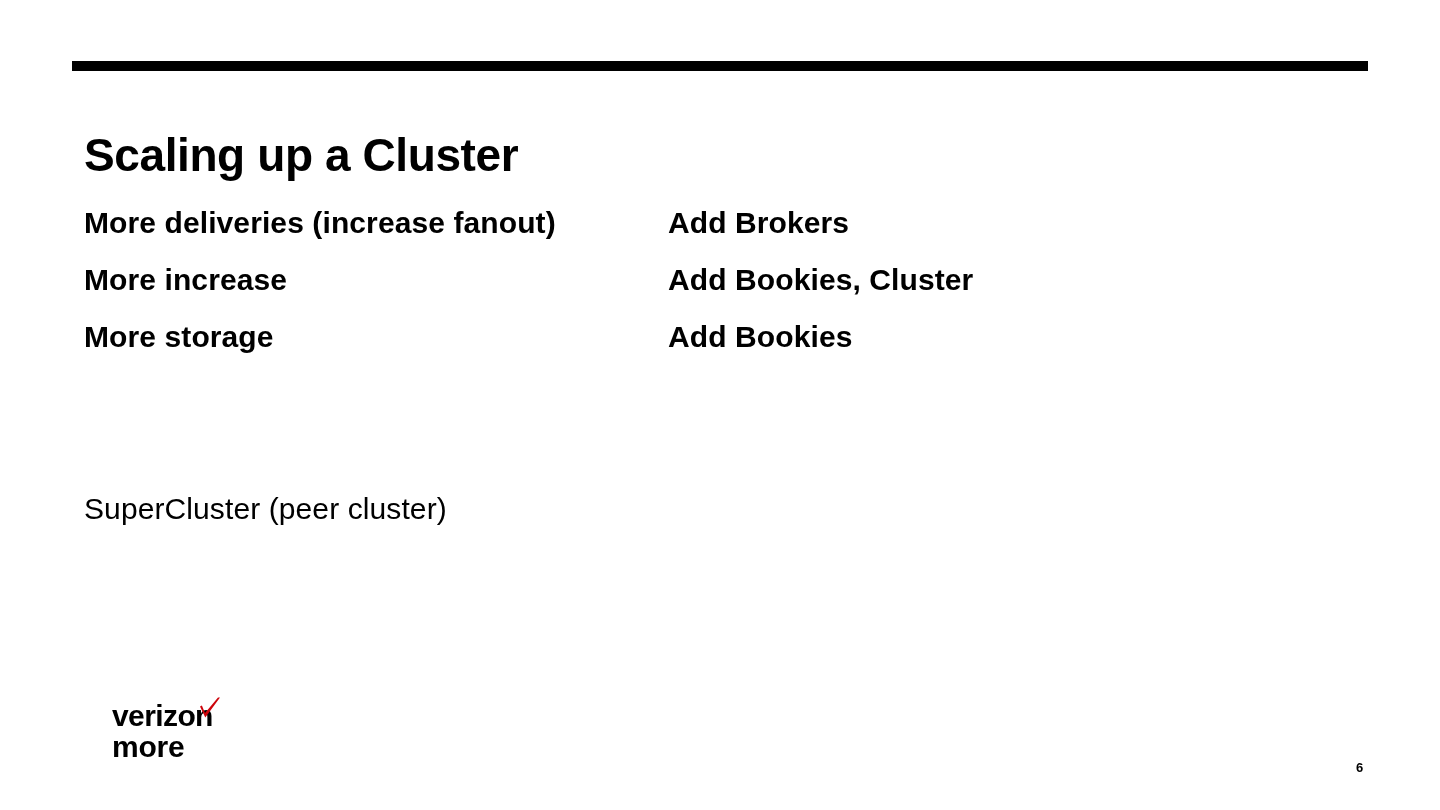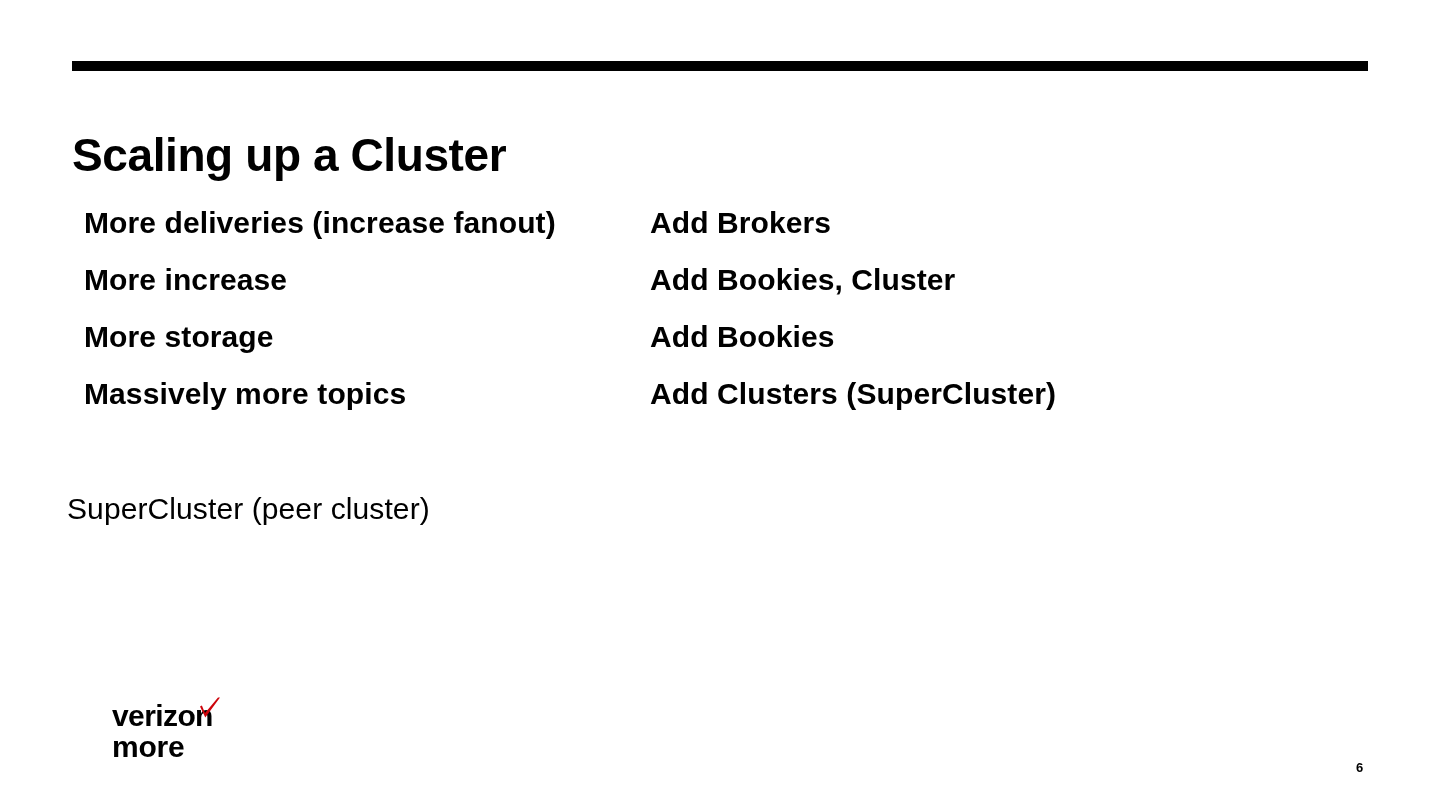--- a/index.html
+++ b/index.html
@@ -29,21 +29,21 @@
     left: 72px;
     top: 61px;
     width: 1296px;
     height: 10px;
     background: #000000;
   }
 
   
   .slide-title {
     position: absolute;
-    left: 72px;
+    left: 84px;
     top: 96px;
     font-size: 46px;
     font-weight: bold;
     letter-spacing: -0.4px;
     line-height: 56px;
     white-space: nowrap;
   }
 
   
   .content-table {
@@ -59,26 +59,26 @@
   .cell {
     position: absolute;
     top: 0;
     font-size: 30px;
     font-weight: bold;
     line-height: 40px;
     white-space: nowrap;
     letter-spacing: 0.1px;
   }
   .cell.col-left  { left: 0px; }
-  .cell.col-right { left: 566px; }
+  .cell.col-right { left: 584px; }
 
   
   .note-line {
     position: absolute;
-    left: 67px;
+    left: 84px;
     top: 489px;
     font-size: 30px;
     line-height: 40px;
     white-space: nowrap;
     letter-spacing: 0.1px;
   }
 
   
   .logo {
     position: absolute;
@@ -136,24 +136,20 @@
     <div class="content-row">
       <div class="cell col-left">More increase</div>
       <div class="cell col-right">Add Bookies, Cluster</div>
     </div>
 
     <div class="content-row">
       <div class="cell col-left">More storage</div>
       <div class="cell col-right">Add Bookies</div>
     </div>
 
-    <div class="content-row">
-      <div class="cell col-left">Massively more topics</div>
-      <div class="cell col-right">Add Clusters (SuperCluster)</div>
-    </div>
 
   </div>
 
   <div class="note-line">SuperCluster (peer cluster)</div>
 
   <div class="logo">
     <span class="logo-word first">verizon</span>
     <span class="logo-word second">more</span>
     <svg class="logo-check" viewBox="0 0 26 26" aria-hidden="true">
       <polygon points="3,10.5 8.3,21.5 23,1.5 21.0,1.5 8.0,17.0 4.9,9.6" fill="#CD040B"></polygon>

